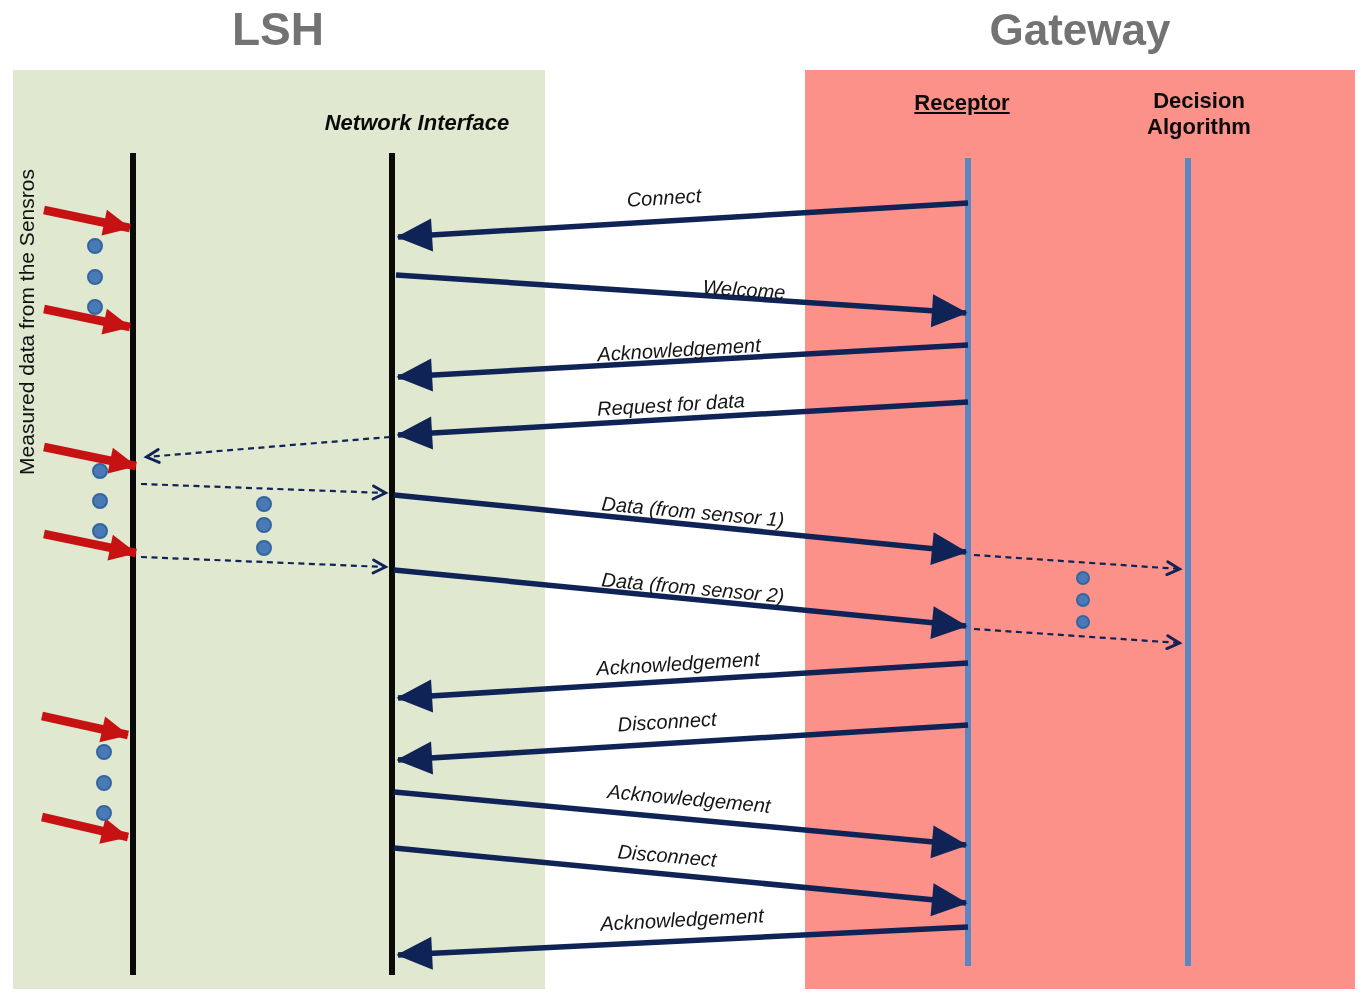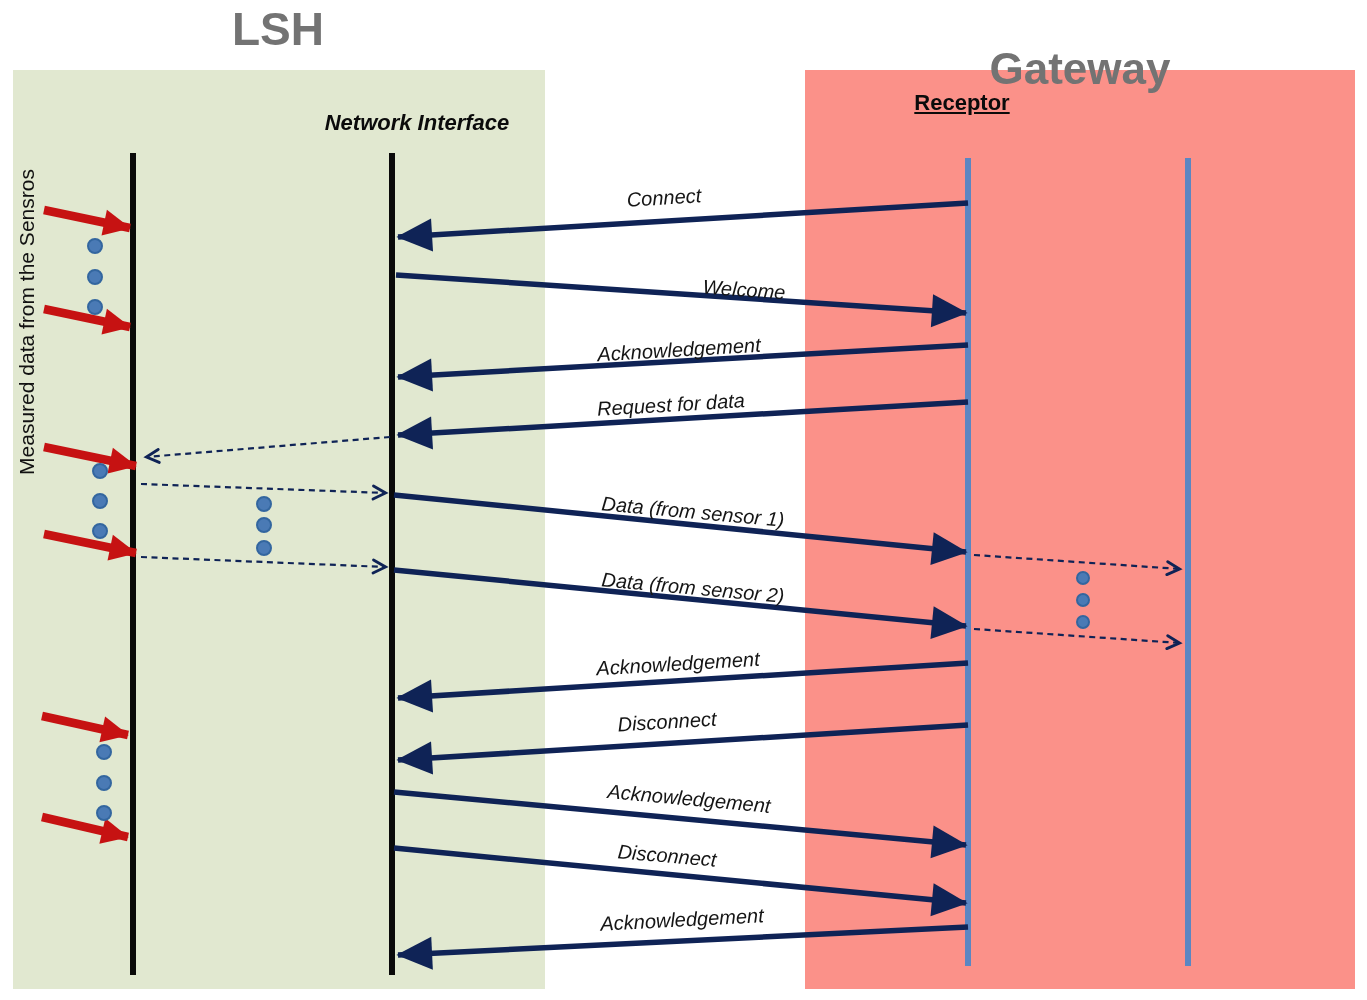--- a/index.html
+++ b/index.html
@@ -20,24 +20,25 @@
 </style>
 </head>
 <body>
 
 <div id="canvas">
 
   <div class="panel" style="left: 13px; width: 532px; background: rgb(225, 232, 208);"></div>
   <div class="panel" style="left: 805px; width: 550px; background: rgb(251, 145, 137);"></div>
 
   <div class="group-title" style="left:278px;top:2px;font-size:46px;">LSH</div>
-  <div class="group-title" style="left:1080px;top:5px;font-size:44px;margin-top:39px;">Gateway</div>
+  <div class="group-title" style="left:1080px;top:5px;font-size:44px;">Gateway</div>
 
   <div class="col-header italic" style="left: 417px; top: 110px; width: 230px;">Network Interface</div>
   <div class="col-header" style="left: 962px; top: 90px; width: 200px; text-decoration: underline;">Receptor</div>
+  <div class="col-header" style="left: 1199px; top: 88px; width: 150px;">Decision Algorithm</div>
 
   <div id="side-label">Measured data from the Sensros</div>
 
   <svg id="diagram" width="1367" height="1000" viewBox="0 0 1367 1000">
     <defs>
       <marker id="mNavy" markerWidth="7" markerHeight="6.5" refX="6.5" refY="3.25" orient="auto">
         <path d="M0.3,0.25 L6.8,3.25 L0.3,6.25 Z" fill="#0f2356"></path>
       </marker>
       <marker id="mRed" markerWidth="3.6" markerHeight="3.4" refX="3.3" refY="1.7" orient="auto">
         <path d="M0.2,0.15 L3.4,1.7 L0.2,3.25 Z" fill="#c61212"></path>

